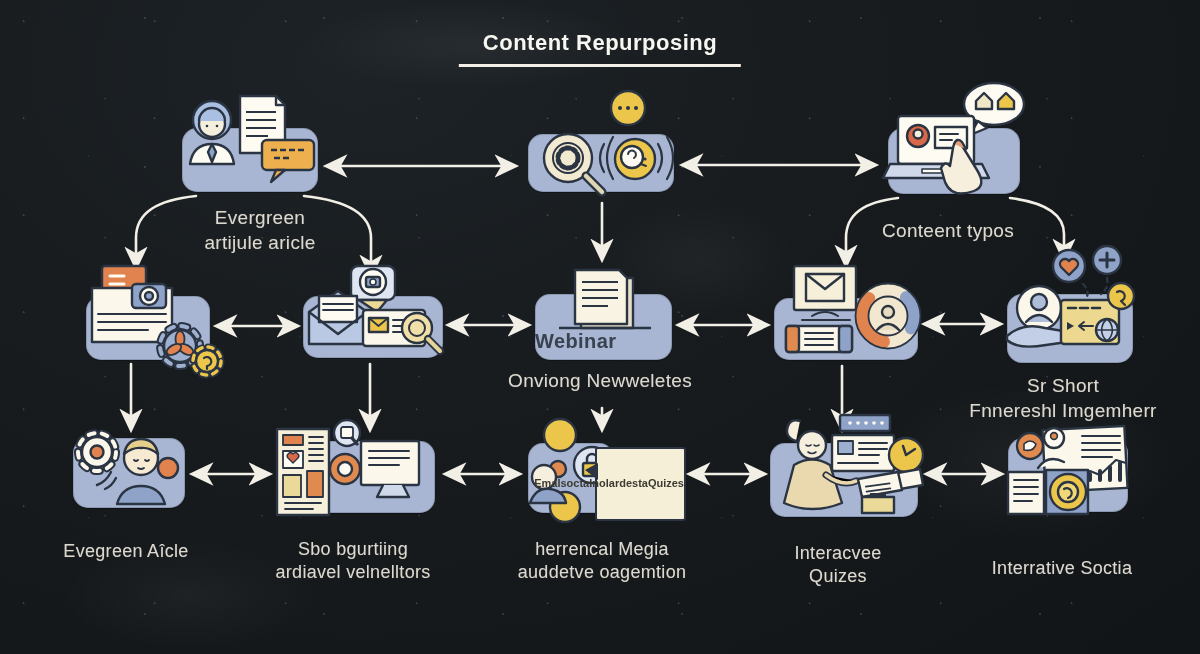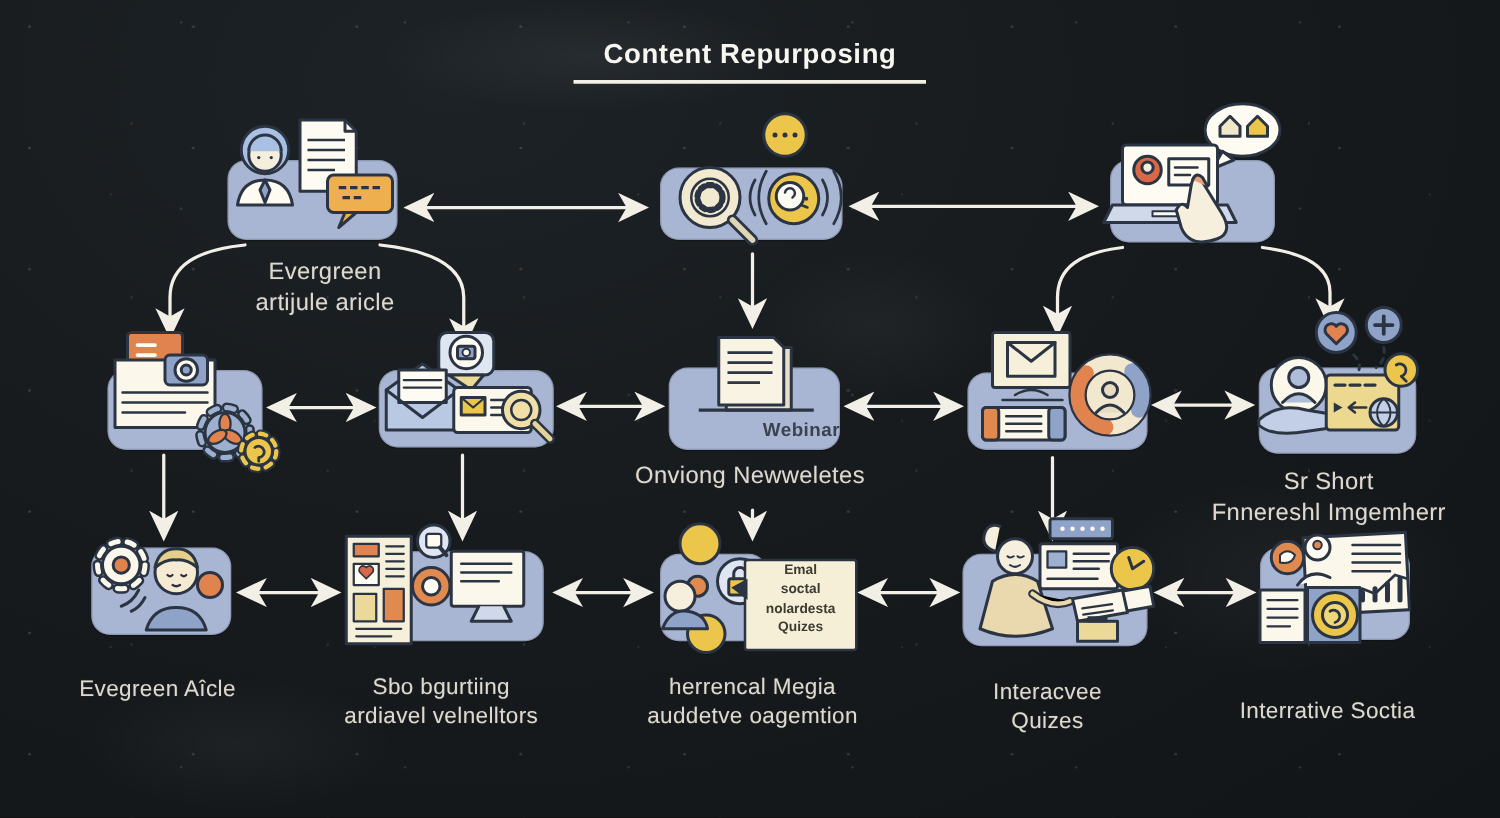--- a/index.html
+++ b/index.html
@@ -25,28 +25,28 @@
     color:#f7f6f1;font-size:22px;font-weight:bold;letter-spacing:.5px;
     border-bottom:3px solid #f2efe6;padding:0 24px 8px 24px;white-space:nowrap;
   }
   .node{position:absolute;background:#a9b6d3;border-radius:15px;
         box-shadow:inset 0 0 0 1px rgba(43,52,66,.22), 0 1px 0 rgba(0,0,0,.25);}
   .node svg{position:absolute;overflow:visible;}
   .lbl{position:absolute;transform:translateX(-50%);text-align:center;
        color:#ddd9cf;font-size:19px;line-height:1.3;letter-spacing:.3px;white-space:nowrap;
        text-shadow:0 0 1px rgba(240,238,230,.25);}
   .lbl.small{font-size:18px;}
-  #webinar-text{position:absolute;left:0;right:0;bottom:7px;text-align:right;
-       font-weight:bold;font-size:15px;color:#39424f;letter-spacing:.4px;}
+  #webinar-text{position:absolute;left:0;right:0;bottom:7px;text-align:left;
+       font-weight:bold;font-size:20px;color:#39424f;letter-spacing:.4px;}
   #arrows{position:absolute;left:0;top:0;z-index:1;}
   .node,.lbl{z-index:2;}
   .cream-panel{
     position:absolute;left:595px;top:447px;width:87px;height:70px;z-index:3;
     background:#f6efd8;border:2.5px solid #2b3442;border-radius:3px;
-    display:flex;flex-direction:column;justify-content:flex-start;align-items:center;
+    display:flex;flex-direction:row;justify-content:flex-end;align-items:center;
     font-weight:bold;color:#3c3b31;font-size:11px;line-height:1.4;
   }
   .cream-panel .tail{position:absolute;left:-12px;top:14px;width:0;height:0;
     border-top:7px solid transparent;border-bottom:10px solid transparent;border-right:13px solid #2b3442;}
 </style>
 </head>
 <body>
 
 <div id="stage">
   <div class="smudge s1"></div>
@@ -448,20 +448,21 @@
           <path d="M66 61 a5 5 0 1 1 4 9" fill="none" stroke-width="2.2"></path>
         </g>
       </g>
     </svg>
   </div>
 
   <div class="lbl" style="left:260px;top:206px">
     <div>Evergreen</div>
     <div>artijule aricle</div>
   </div>
+  <div class="lbl" style="left:948px;top:219px">Conteent typos</div>
   <div class="lbl" style="left:600px;top:369px">
     <div>Onviong Newweletes</div>
   </div>
   <div class="lbl" style="left:1063px;top:374px">
     <div>Sr Short</div>
     <div>Fnnereshl Imgemherr</div>
   </div>
   <div class="lbl small" style="left:126px;top:540px">Evegreen Aîcle</div>
   <div class="lbl small" style="left:353px;top:538px">
     <div>Sbo bgurtiing</div>

